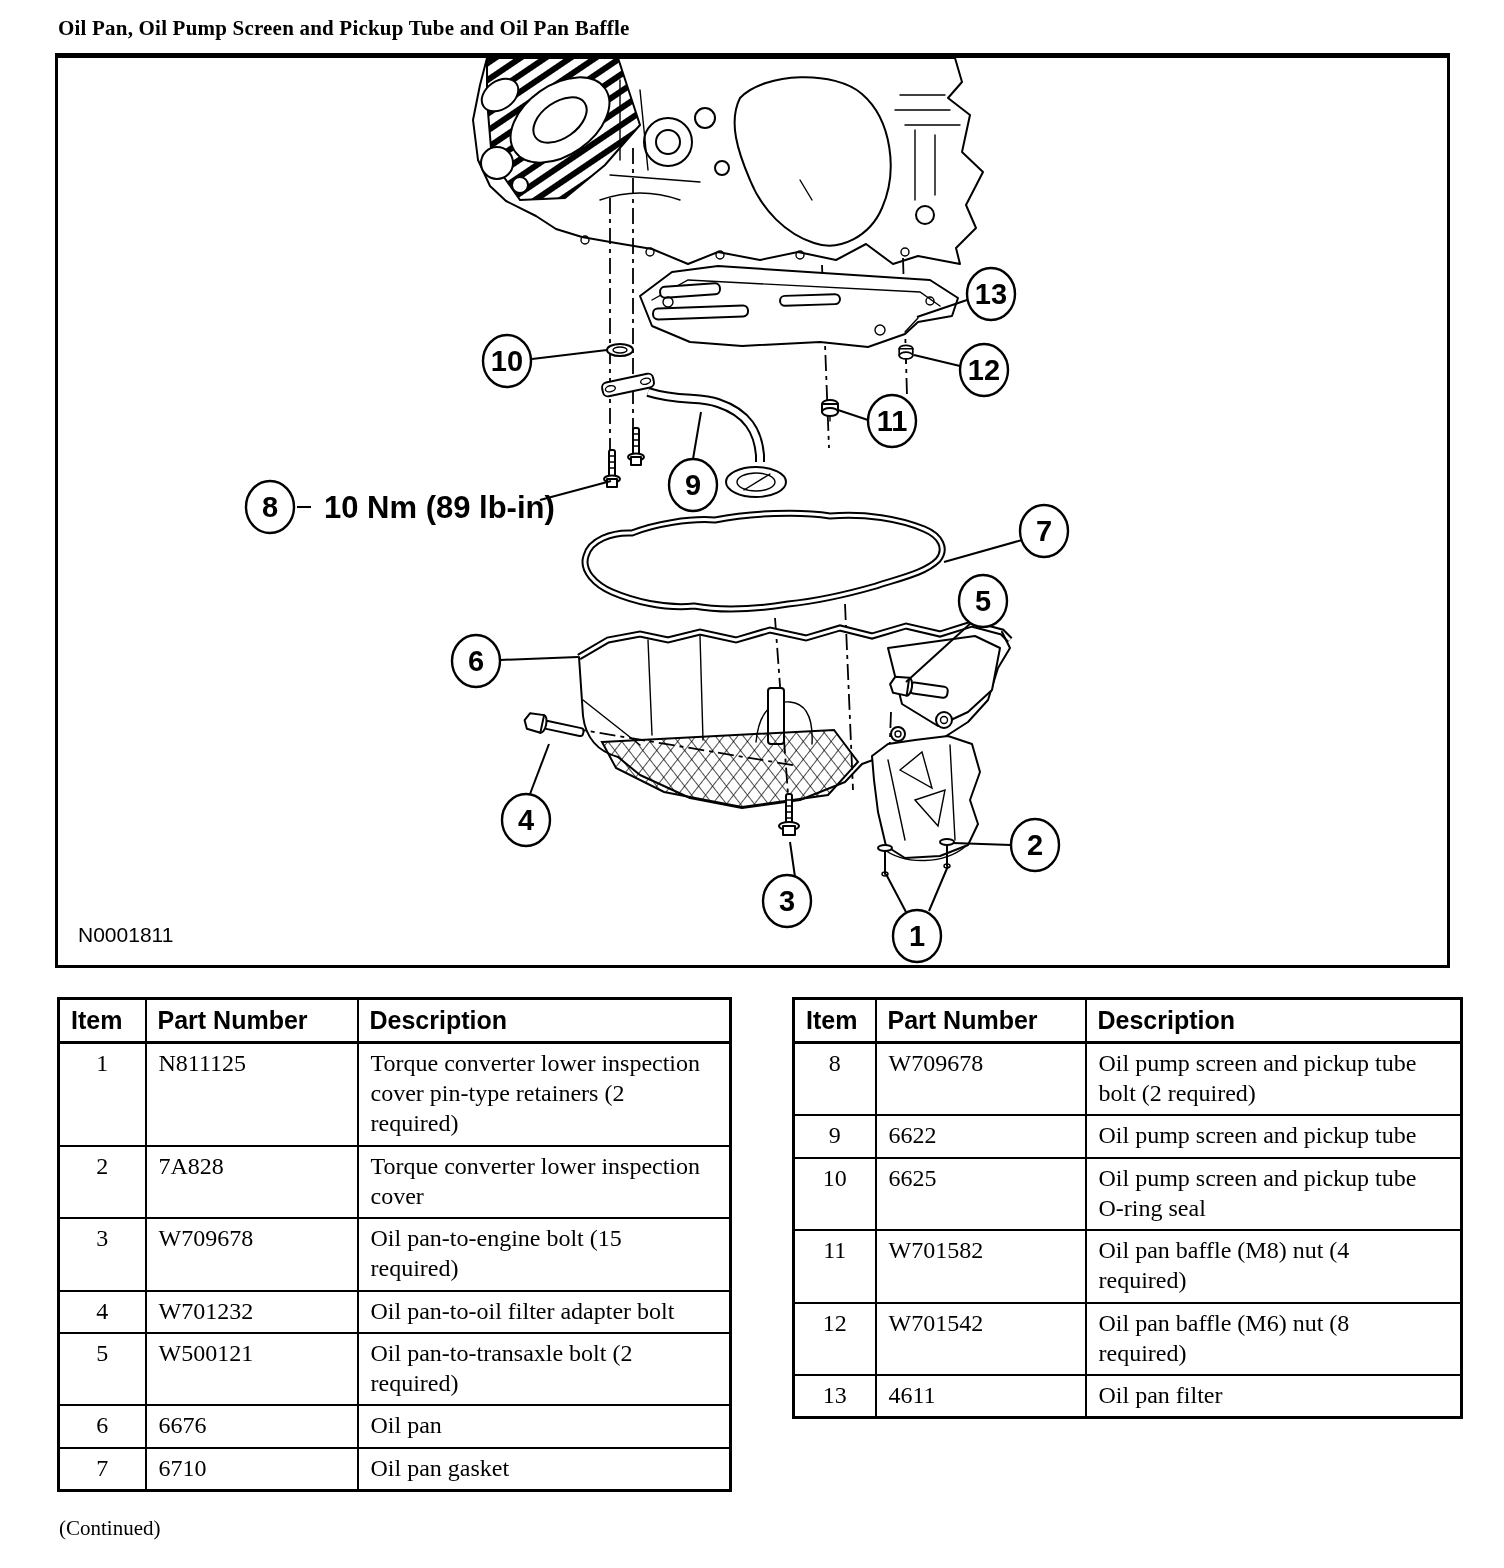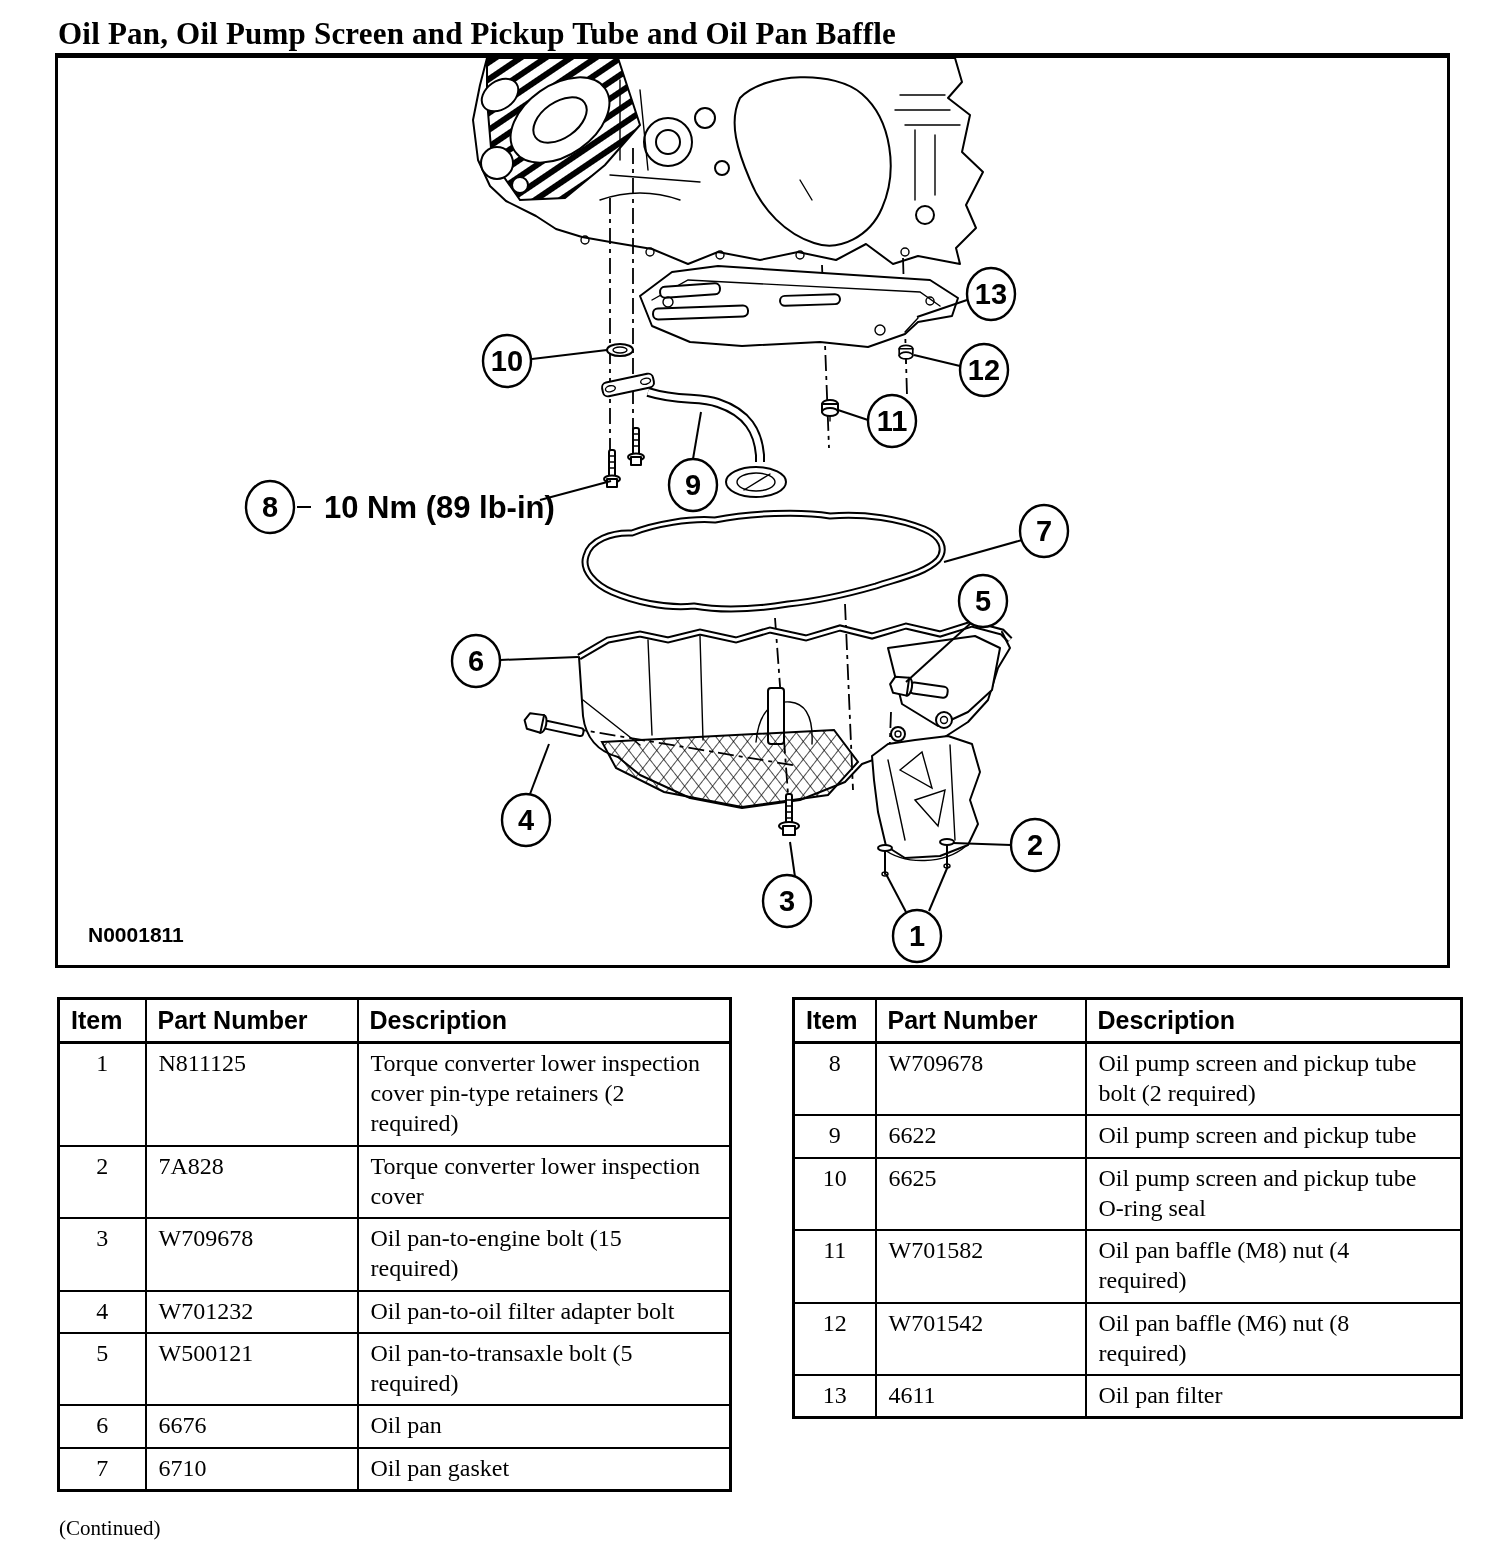--- a/index.html
+++ b/index.html
@@ -1,24 +1,24 @@
 <!DOCTYPE html>
 <html><head>
 <meta charset="utf-8">
 <style>
   * { margin:0; padding:0; box-sizing:border-box; }
   html,body { width:1504px; height:1568px; background:#fff; position:relative;
               font-family:"Liberation Serif", serif; color:#000; }
   .page-title { position:absolute; left:58px; top:16px; font-family:"Liberation Serif", serif;
-                font-size:31px; font-weight:bold; letter-spacing:.2px; }
+                font-size:21px; font-weight:bold; letter-spacing:.2px; }
   .diagram-frame { position:absolute; left:55px; top:53px; width:1395px; height:915px;
                    border:3px solid #000; border-top-width:5px; background:#fff; }
   .diagram-frame svg { position:absolute; left:0; top:0; }
-  .figure-number { position:absolute; left:30px; bottom:18px;
-                   font-family:"Liberation Sans", sans-serif; font-size:21px;font-weight:bold; }
+  .figure-number { position:absolute; left:20px; bottom:18px;
+                   font-family:"Liberation Sans", sans-serif; font-size:21px; }
   .parts-table { position:absolute; border-collapse:collapse; background:#fff;
                  border:3px solid #000; table-layout:fixed; }
   #table-left  { left:57px;  top:997px; width:672px; }
   #table-right { left:792px; top:997px; width:668px; }
   .parts-table th { font-family:"Liberation Sans", sans-serif; font-weight:bold; font-size:25px;
                     text-align:left; border:2px solid #000; border-bottom-width:3px;
                     padding:6px 6px 6px 11px; }
   .parts-table td { font-family:"Liberation Serif", serif; font-size:24px; line-height:1.26;
                     border:2px solid #000; vertical-align:top; padding:4px 28px 6px 12px; }
   .parts-table td.item-col { text-align:center; padding:4px 2px; }
@@ -301,21 +301,21 @@
         <td>Oil pan-to-engine bolt (15 required)</td>
       </tr>
       <tr>
         <td class="item-col">4</td>
         <td>W701232</td>
         <td>Oil pan-to-oil filter adapter bolt</td>
       </tr>
       <tr>
         <td class="item-col">5</td>
         <td>W500121</td>
-        <td>Oil pan-to-transaxle bolt (5 required)</td>
+        <td>Oil pan-to-transaxle bolt (2 required)</td>
       </tr>
       <tr>
         <td class="item-col">6</td>
         <td>6676</td>
         <td>Oil pan</td>
       </tr>
       <tr>
         <td class="item-col">7</td>
         <td>6710</td>
         <td>Oil pan gasket</td>

